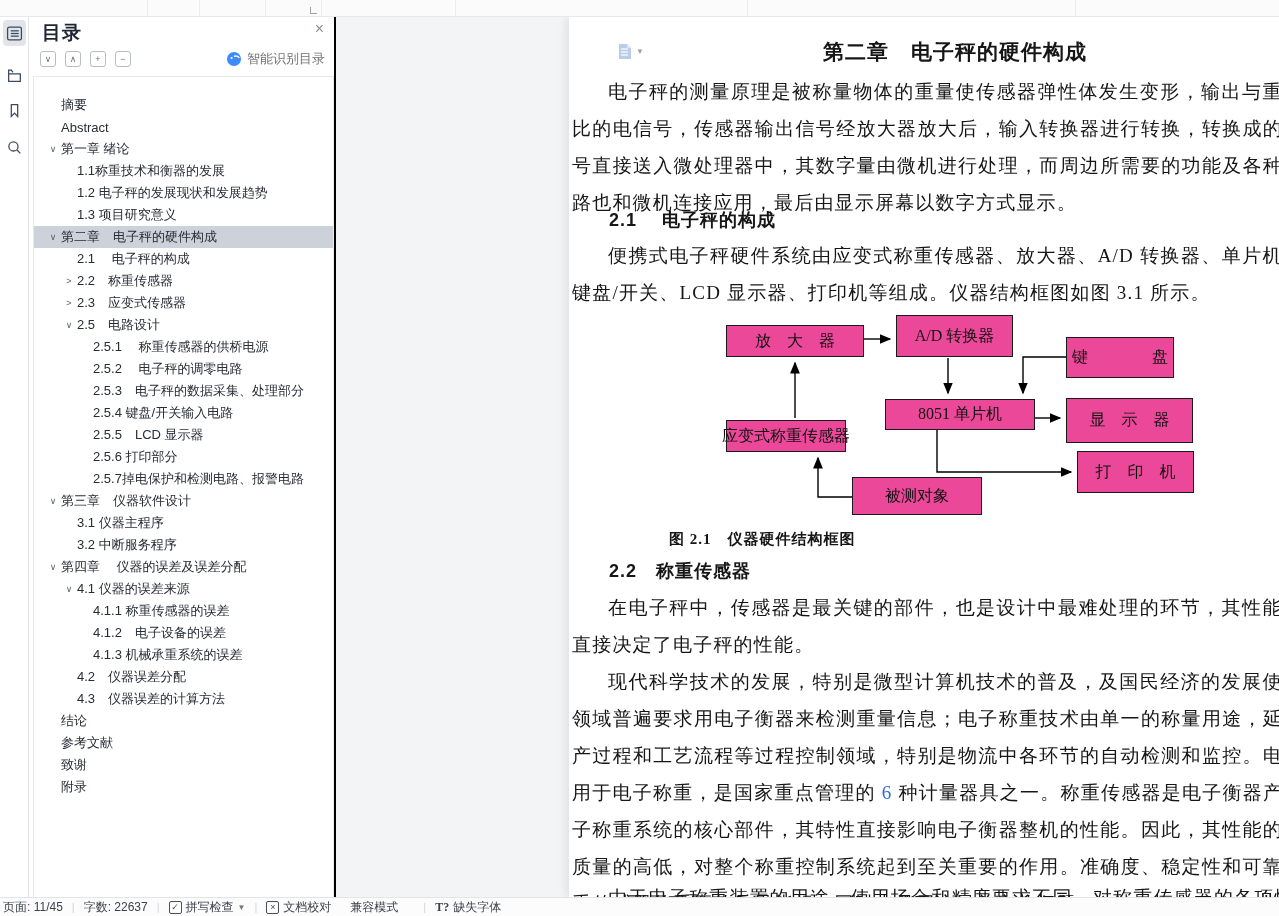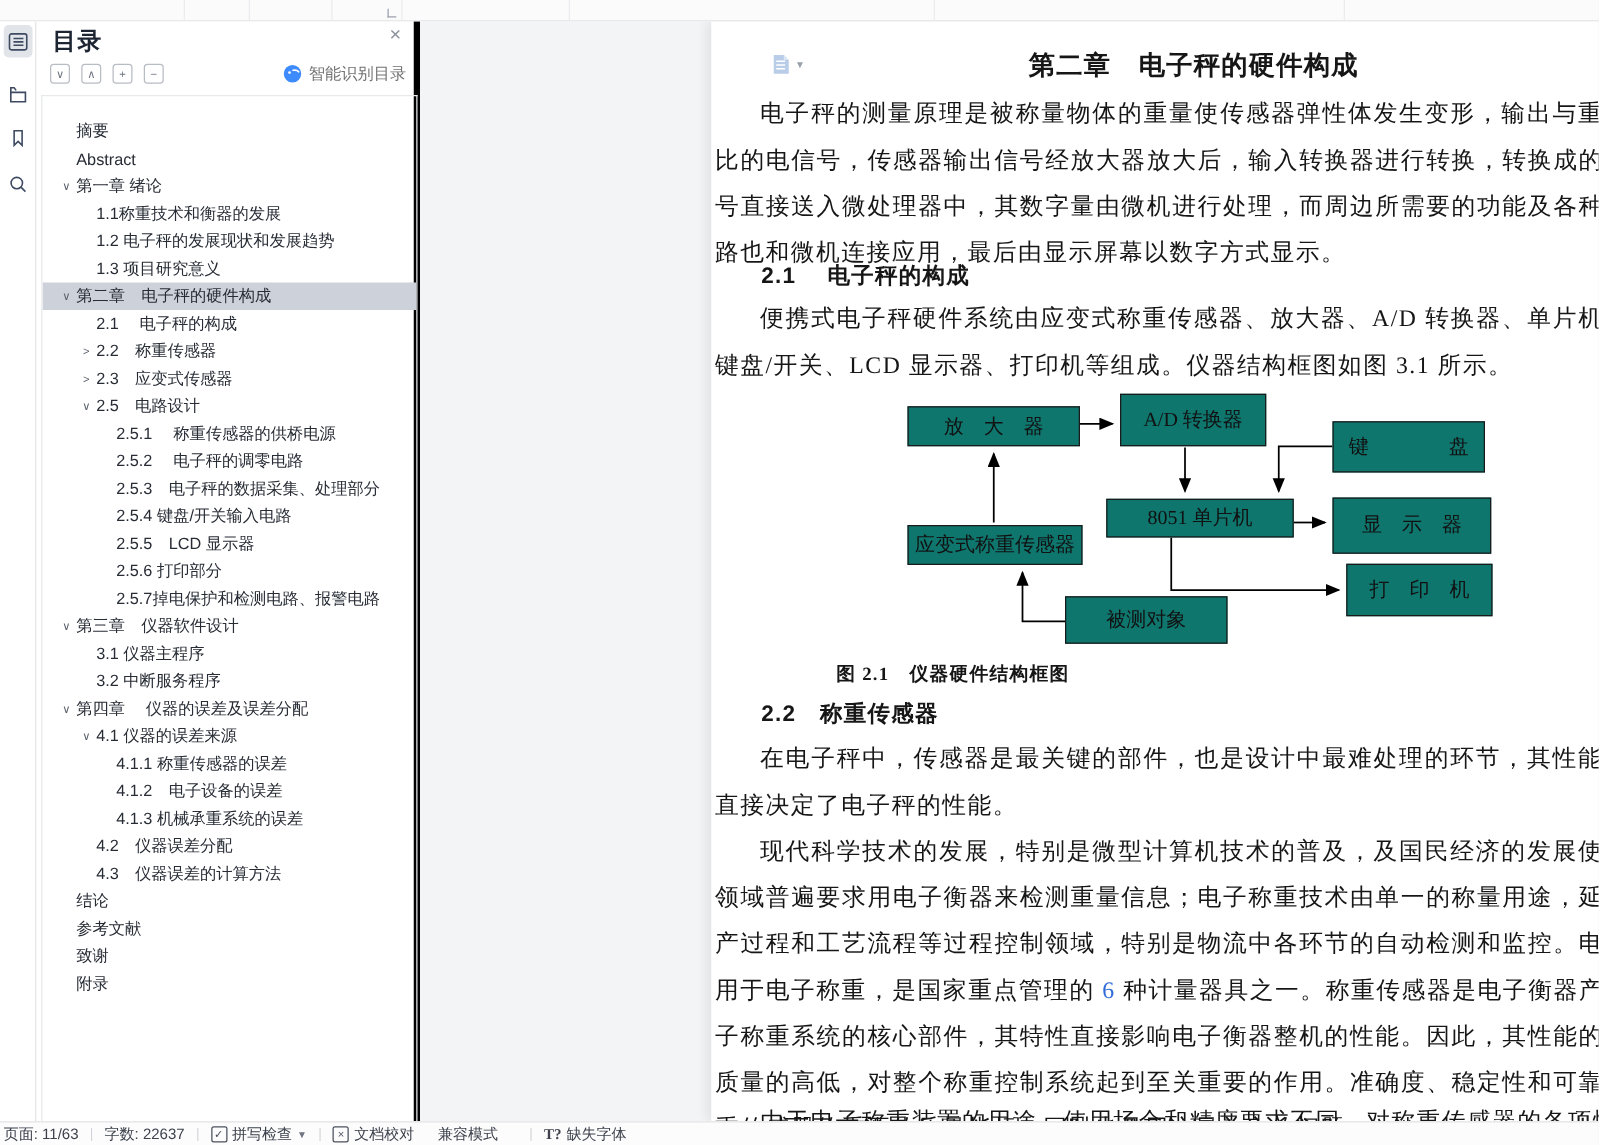--- a/index.html
+++ b/index.html
@@ -11,21 +11,21 @@
   .topstrip .div { position:absolute; top:0; width:1px; height:16px; background:#ececee; }
   .topstrip .cornermark { position:absolute; left:310px; top:7px; width:7px; height:7px; border-left:1px solid #9aa1ac; border-bottom:1px solid #9aa1ac; }
 
   
   .rail { position:absolute; left:0; top:17px; width:29px; height:880px; background:#ffffff; border-right:1px solid #e5e6e8; z-index:5; }
   .rail .ricon { position:absolute; left:3px; width:23px; height:26px; display:flex; align-items:center; justify-content:center; border-radius:4px; cursor:pointer; }
   .rail .ricon.active { background:#e1e4e9; }
   .rail svg { stroke:#3d4a61; fill:none; stroke-width:1.2; }
 
   
-  .sidebar { position:absolute; left:29px; top:17px; width:307px; height:880px; background:#ffffff; border-right:5px solid #000000; z-index:4; }
+  .sidebar { position:absolute; left:29px; top:17px; width:307px; height:880px; background:#ffffff; border-right:2px solid #000000; z-index:4; }
   .sb-title { position:absolute; left:13px; top:3px; font-size:19px; font-weight:700; color:#1d2432; letter-spacing:1px; }
   .sb-close { position:absolute; right:10px; top:4px; font-size:16px; color:#8b919b; cursor:pointer; line-height:16px; }
   .sb-tools { position:absolute; left:11px; top:33px; width:285px; height:18px; display:flex; align-items:center; }
   .sq-btn { width:16px; height:16px; border:1px solid #b8bcc3; border-radius:3px; color:#6e7480; font-size:9px; line-height:14px; text-align:center; margin-right:9px; cursor:pointer; background:#fff; }
   .ai-group { margin-left:auto; display:flex; align-items:center; cursor:pointer; }
   .ai-label { font-size:13px; color:#737373; margin-left:5px; }
 
   .toc-box { position:absolute; left:4px; top:59px; width:301px; height:821px; border:1px solid #e8e9eb; border-bottom:none; overflow:hidden; padding-top:17px; }
   .toc-row { height:22px; display:flex; align-items:center; font-size:13px; color:#272c35; cursor:pointer; white-space:nowrap; }
   .toc-row .chev { width:14px; text-align:center; font-size:9px; color:#59606c; flex:0 0 14px; }
@@ -42,21 +42,21 @@
   .para-handle { position:absolute; left:49px; top:26px; display:flex; align-items:center; cursor:pointer; }
   .para-handle .caret { font-size:8px; color:#9aa0aa; margin-left:4px; }
 
   .doc-title { position:absolute; left:0; top:21px; width:772px; text-align:center; font-size:21px; font-weight:700; letter-spacing:1px; }
   .doc-p { position:absolute; left:3px; width:772px; font-size:19px; line-height:37px; letter-spacing:1.2px; text-align:justify; }
   .indent { text-indent:36px; }
   .doc-h2 { position:absolute; left:40px; font-size:18px; font-weight:700; font-family:"Liberation Sans",sans-serif; letter-spacing:1px; }
   .blue-num { color:#2f6bd8; }
 
   
-  .dg-box { position:absolute; border:1.4px solid #1a1a1a; background:#0f766e; display:flex; align-items:center; justify-content:center; font-size:16px; color:#111; white-space:nowrap; z-index:2; }
+  .dg-box { position:absolute; border:1.4px solid #1a1a1a; background:#ec4899; display:flex; align-items:center; justify-content:center; font-size:16px; color:#111; white-space:nowrap; z-index:2; }
   .arrows { position:absolute; left:0; top:0; z-index:1; }
   .fig-caption { position:absolute; left:100px; top:513px; width:600px; text-align:left; font-size:15px; font-weight:600; letter-spacing:1px; }
 
   
   .statusbar { position:absolute; left:0; bottom:0; width:1279px; height:19px; background:#fcfcfd; border-top:1px solid #e3e4e6; display:flex; align-items:center; font-size:12px; color:#3c414b; z-index:7; padding-left:2px; }
   .sb-item { display:flex; align-items:center; margin:0 1px; cursor:pointer; white-space:nowrap; }
   .sb-static { cursor:default; }
   .pipe { color:#d2d4d8; margin:0 8px; font-size:11px; }
   .mini-ic { width:13px; height:13px; border:1px solid #4a505b; border-radius:2px; font-size:9px; line-height:11px; text-align:center; color:#4a505b; margin-right:4px; }
   .dd-caret { font-size:8px; color:#6e7480; margin-left:4px; }
@@ -287,41 +287,41 @@
         <polyline points="497,340 454,340 454,376" marker-end="url(#ah)"></polyline>
         <line x1="466" y1="401" x2="491" y2="401" marker-end="url(#ah)"></line>
         <polyline points="368,413 368,455 502,455" marker-end="url(#ah)"></polyline>
         <line x1="226" y1="401" x2="226" y2="346" marker-end="url(#ah)"></line>
         <polyline points="283,480 249,480 249,441" marker-end="url(#ah)"></polyline>
       </g>
     </svg>
 
     <div class="dg-box" style="left:157px;top:308px;width:138px;height:32px">放　大　器</div>
     <div class="dg-box" style="left:327px;top:298px;width:117px;height:42px">A/D 转换器</div>
-    <div class="dg-box" style="left:497px;top:320px;width:122px;height:41px">键　　　　盘</div>
+    <div class="dg-box" style="left:497px;top:320px;width:108px;height:41px">键　　　　盘</div>
     <div class="dg-box" style="left:316px;top:382px;width:150px;height:31px">8051 单片机</div>
     <div class="dg-box" style="left:497px;top:381px;width:127px;height:45px">显　示　器</div>
     <div class="dg-box" style="left:508px;top:434px;width:117px;height:42px">打　印　机</div>
-    <div class="dg-box" style="left:157px;top:403px;width:140px;height:32px">应变式称重传感器</div>
+    <div class="dg-box" style="left:157px;top:403px;width:120px;height:32px">应变式称重传感器</div>
     <div class="dg-box" style="left:283px;top:460px;width:130px;height:38px">被测对象</div>
 
     <div class="fig-caption">图 2.1　仪器硬件结构框图</div>
 
     <div class="doc-h2" style="top:542px">2.2　称重传感器</div>
 
     <div class="doc-p indent" style="top:572px">在电子秤中，传感器是最关键的部件，也是设计中最难处理的环节，其性能的好坏直接决定了电子秤的性能。</div>
 
     <div class="doc-p indent" style="top:646px"><span>现代科学技术的发展，特别是微型计算机技术的普及，及国民经济的发展使各工业领域普遍要求用电子衡器来检测重量信息；电子称重技术由单一的称量用途，延伸到生产过程和工艺流程等过程控制领域，特别是物流中各环节的自动检测和监控。电子衡器用于电子称重，是国家重点管理的 </span><span class="blue-num">6</span><span> 种计量器具之一。称重传感器是电子衡器产品和电子称重系统的核心部件，其特性直接影响电子衡器整机的性能。因此，其性能的优劣或质量的高低，对整个称重控制系统起到至关重要的作用。准确度、稳定性和可靠性是称重传感器的重要的质量指标，同时也是用户最关心的问题。</span></div>
 
     <div class="doc-p indent" style="top:862px">由于电子称重装置的用途、使用场合和精度要求不同，对称重传感器的各项性能指</div>
   </div>
 </div>
 
 <div class="statusbar">
-  <span class="sb-item sb-static">页面: 11/63</span>
+  <span class="sb-item sb-static">页面: 11/45</span>
   <span class="pipe">|</span>
   <span class="sb-item sb-static">字数: 22637</span>
   <span class="pipe">|</span>
   <span class="sb-item">
     <span class="mini-ic">✓</span>
     <span>拼写检查</span>
     <span class="dd-caret">▼</span>
   </span>
   <span class="pipe">|</span>
   <span class="sb-item">

